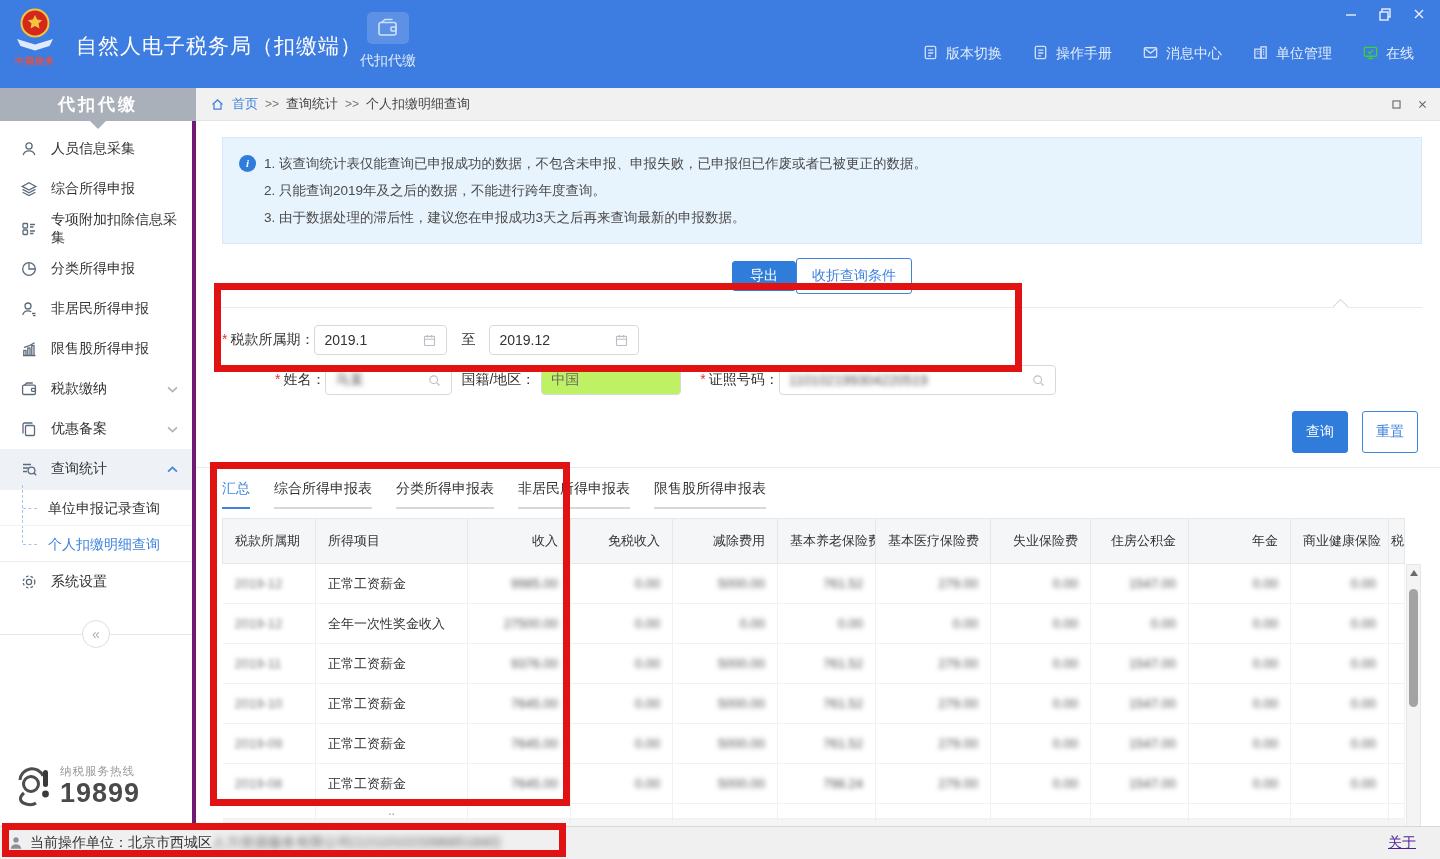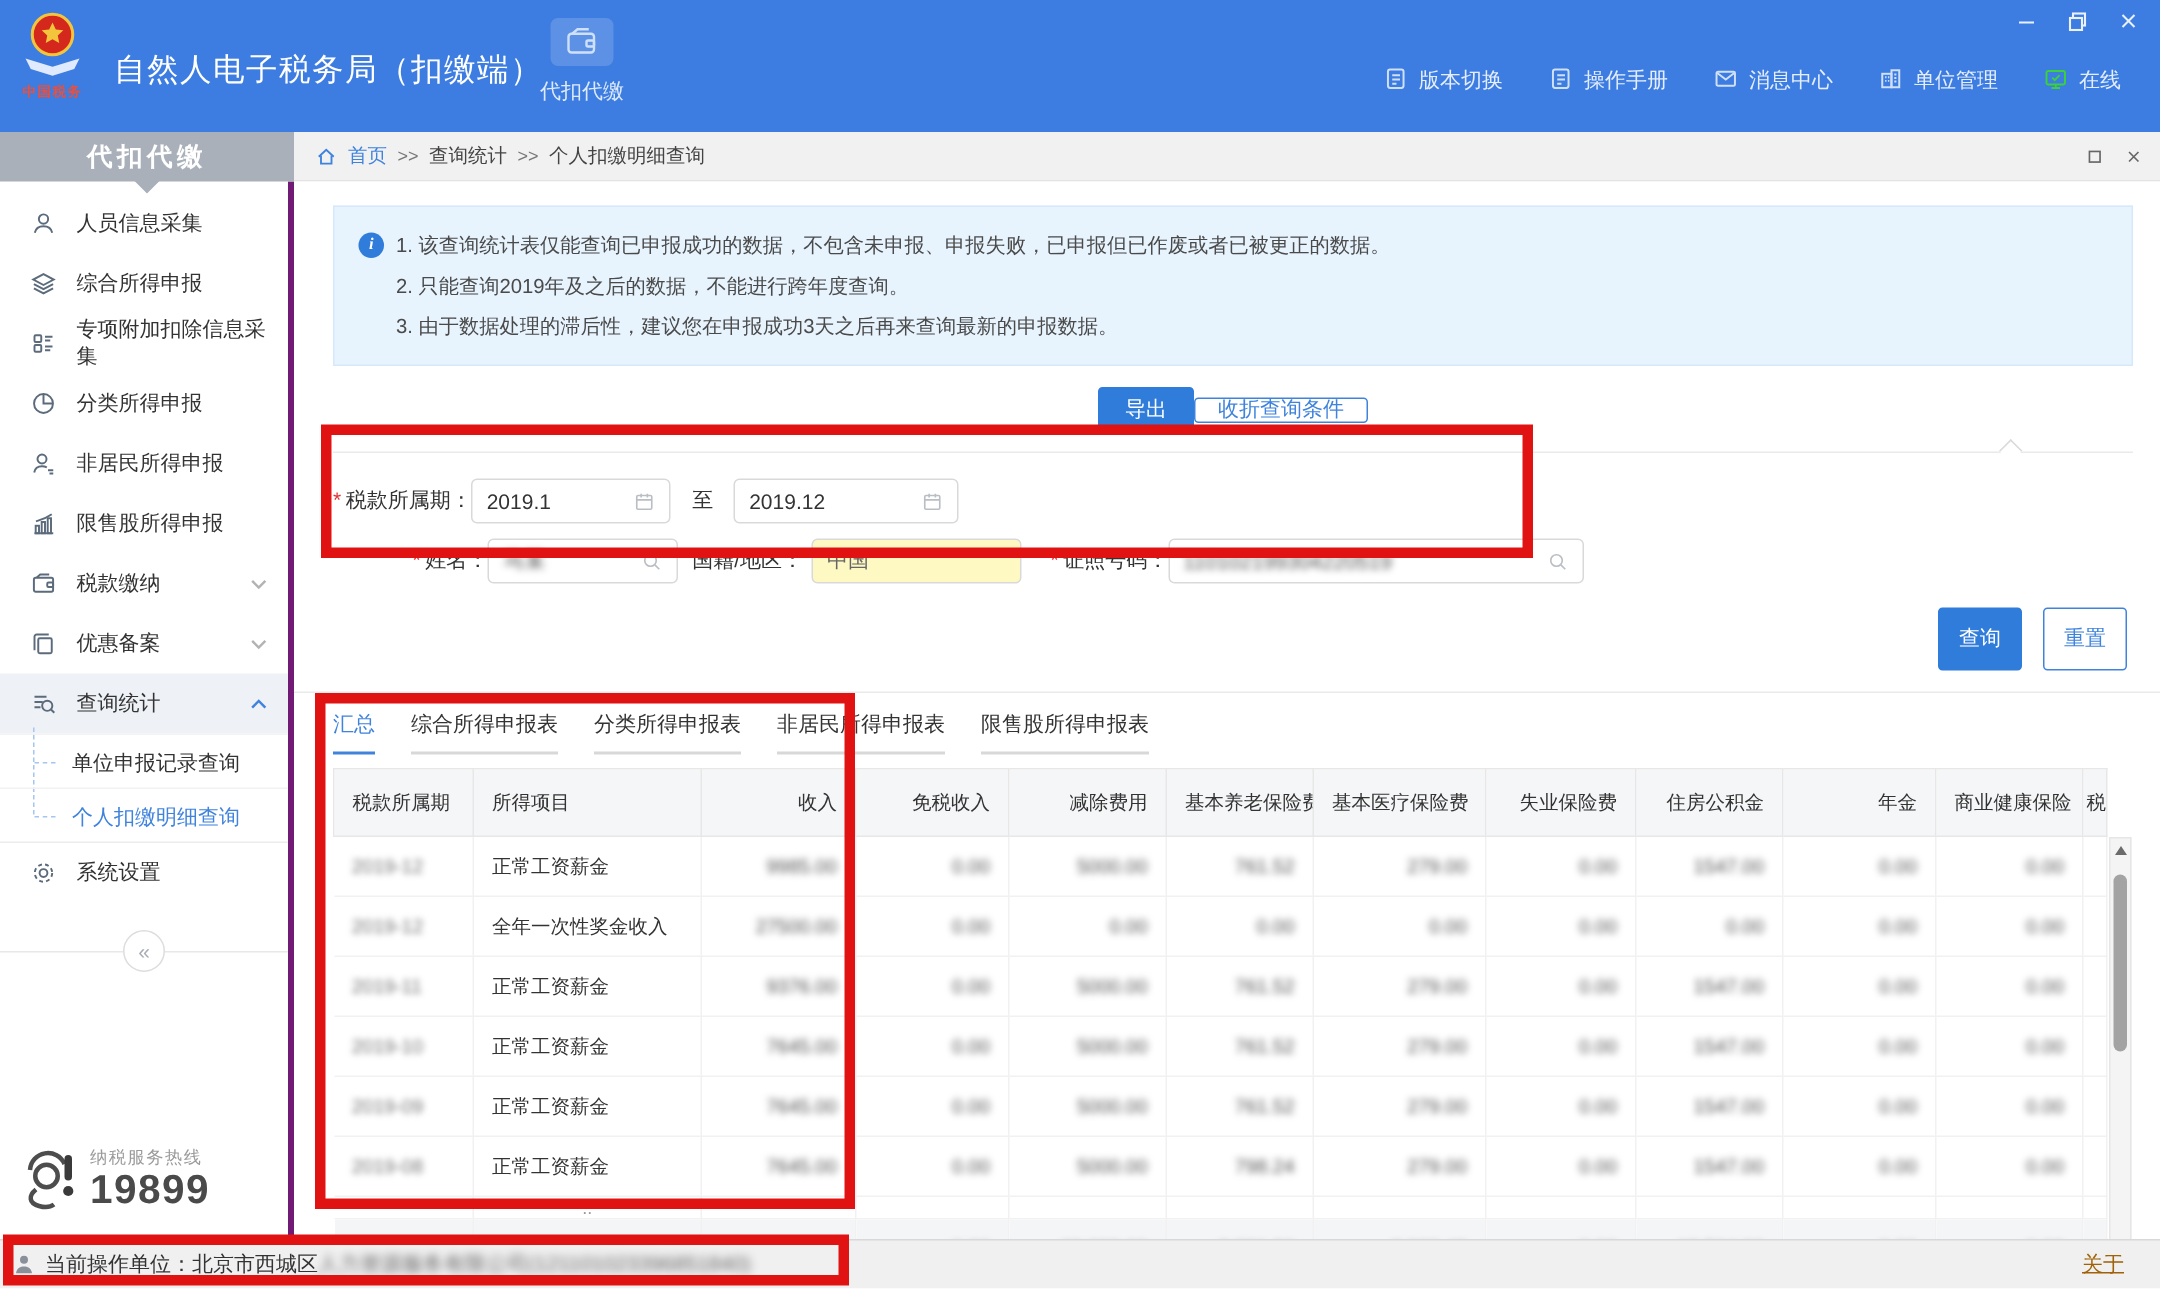--- a/index.html
+++ b/index.html
@@ -64,32 +64,32 @@
 
   
   .content { flex:1; background:#fff; padding:16px 18px 0 26px; position:relative; overflow:hidden; }
   .notice { background:#e7f3fd; border:1px solid #d5e9fb; padding:12px 14px 12px 16px; font-size:13.5px; color:#4a4a4a; }
   .notice .n-line { line-height:27px; display:flex; align-items:flex-start; }
   .notice .n-line + .n-line { padding-left:25px; }
   .info-ic { flex:none; width:17px; height:17px; margin:5px 8px 0 0; background:#2f7cdb; color:#fff; border-radius:50%; font-size:11px; font-style:italic; font-weight:bold; display:flex; align-items:center; justify-content:center; font-family:"Liberation Serif",serif; }
   .toolbar { margin-top:14px; display:flex; justify-content:center; align-items:center; }
   .btn { border-radius:3px; font-size:14px; cursor:pointer; display:inline-flex; align-items:center; justify-content:center; }
   .btn-primary { background:#2f7cdb; border:1px solid #2f7cdb; color:#fff; height:30px; padding:0 17px; }
-  .btn-outline { background:#fff; border:1px solid #3f83dd; color:#3f83dd; height:17px; padding:0 15px; }
+  .btn-outline { background:#fff; border:1px solid #3f83dd; color:#3f83dd; height:36px; padding:0 15px; }
   .divider1 { margin-top:13px; height:0; border-bottom:1px solid #eaeaea; position:relative; }
   .caret-up { position:absolute; right:76px; top:-6px; width:11px; height:11px; background:#fff; border-top:1px solid #d9d9d9; border-left:1px solid #d9d9d9; transform:rotate(45deg); }
 
   .qform { margin-top:16px; font-size:14px; color:#333; }
   .f-row { display:flex; align-items:center; height:32px; }
   .f-row + .f-row { margin-top:8px; }
   .req { color:#e03434; margin-right:3px; }
   .inp { height:30px; border:1px solid #d9d9d9; border-radius:4px; background:#fff; display:flex; align-items:center; padding:0 9px; font-size:14px; color:#333; cursor:text; }
   .inp .tail { margin-left:auto; display:flex; }
   .inp svg { width:15px; height:15px; stroke:#b9bec4; fill:none; stroke-width:1.3; }
-  .inp.disabled { background:#fef9c3; color:#666; cursor:default; }
+  .inp.disabled { background:#bef264; color:#666; cursor:default; }
   .bl  { filter:blur(2.5px); color:#555; }
   .bl2 { filter:blur(2px);  color:#777; }
   .actions { margin-top:15px; display:flex; justify-content:flex-end; gap:14px; padding-right:4px; }
   .btn-sm { height:42px; padding:0 13px; }
   .divider2 { margin:14px -18px 0 -26px; border-bottom:1px solid #eaeaea; }
 
   .tabs { display:flex; gap:24px; margin-top:12px; font-size:14px; }
   .tab { padding-bottom:9px; border-bottom:2px solid #d8d8d8; color:#333; cursor:pointer; }
   .tab.active { color:#3f83dd; border-color:#3f83dd; }
 
@@ -107,21 +107,21 @@
   .v-arr.up { top:1px; }
   .v-arr i { border:4px solid transparent; display:block; }
   .v-arr.up i { border-bottom:6px solid #6b6b6b; margin-top:-4px; }
   .v-thumb { position:absolute; left:2px; width:9px; top:24px; height:118px; background:#a3a3a3; border-radius:5px; cursor:pointer; }
 
   
   .status-bar { height:33px; background:#f0f0f0; border-top:1px solid #d8d8d8; display:flex; align-items:center; padding:0 24px 0 8px; font-size:14px; color:#333; }
   .sb-person { display:flex; margin-right:6px; }
   .sb-person svg { width:16px; height:16px; }
   .sb-blur { filter:blur(3px); color:#666; }
-  .sb-about { margin-left:auto; color:#a16207; text-decoration:underline; cursor:pointer; }
+  .sb-about { margin-left:auto; color:#4c1d95; text-decoration:underline; cursor:pointer; }
 
   
   .anno { position:absolute; border:7px solid #e01212; pointer-events:none; z-index:60; }
   #anno-form   { left:214px; top:283px; width:808px; height:89px; }
   #anno-table  { left:210px; top:462px; width:360px; height:344px; }
   #anno-status { left:2px;  top:823px; width:564px; height:34px; }
 </style>
 </head>
 <body>
 

